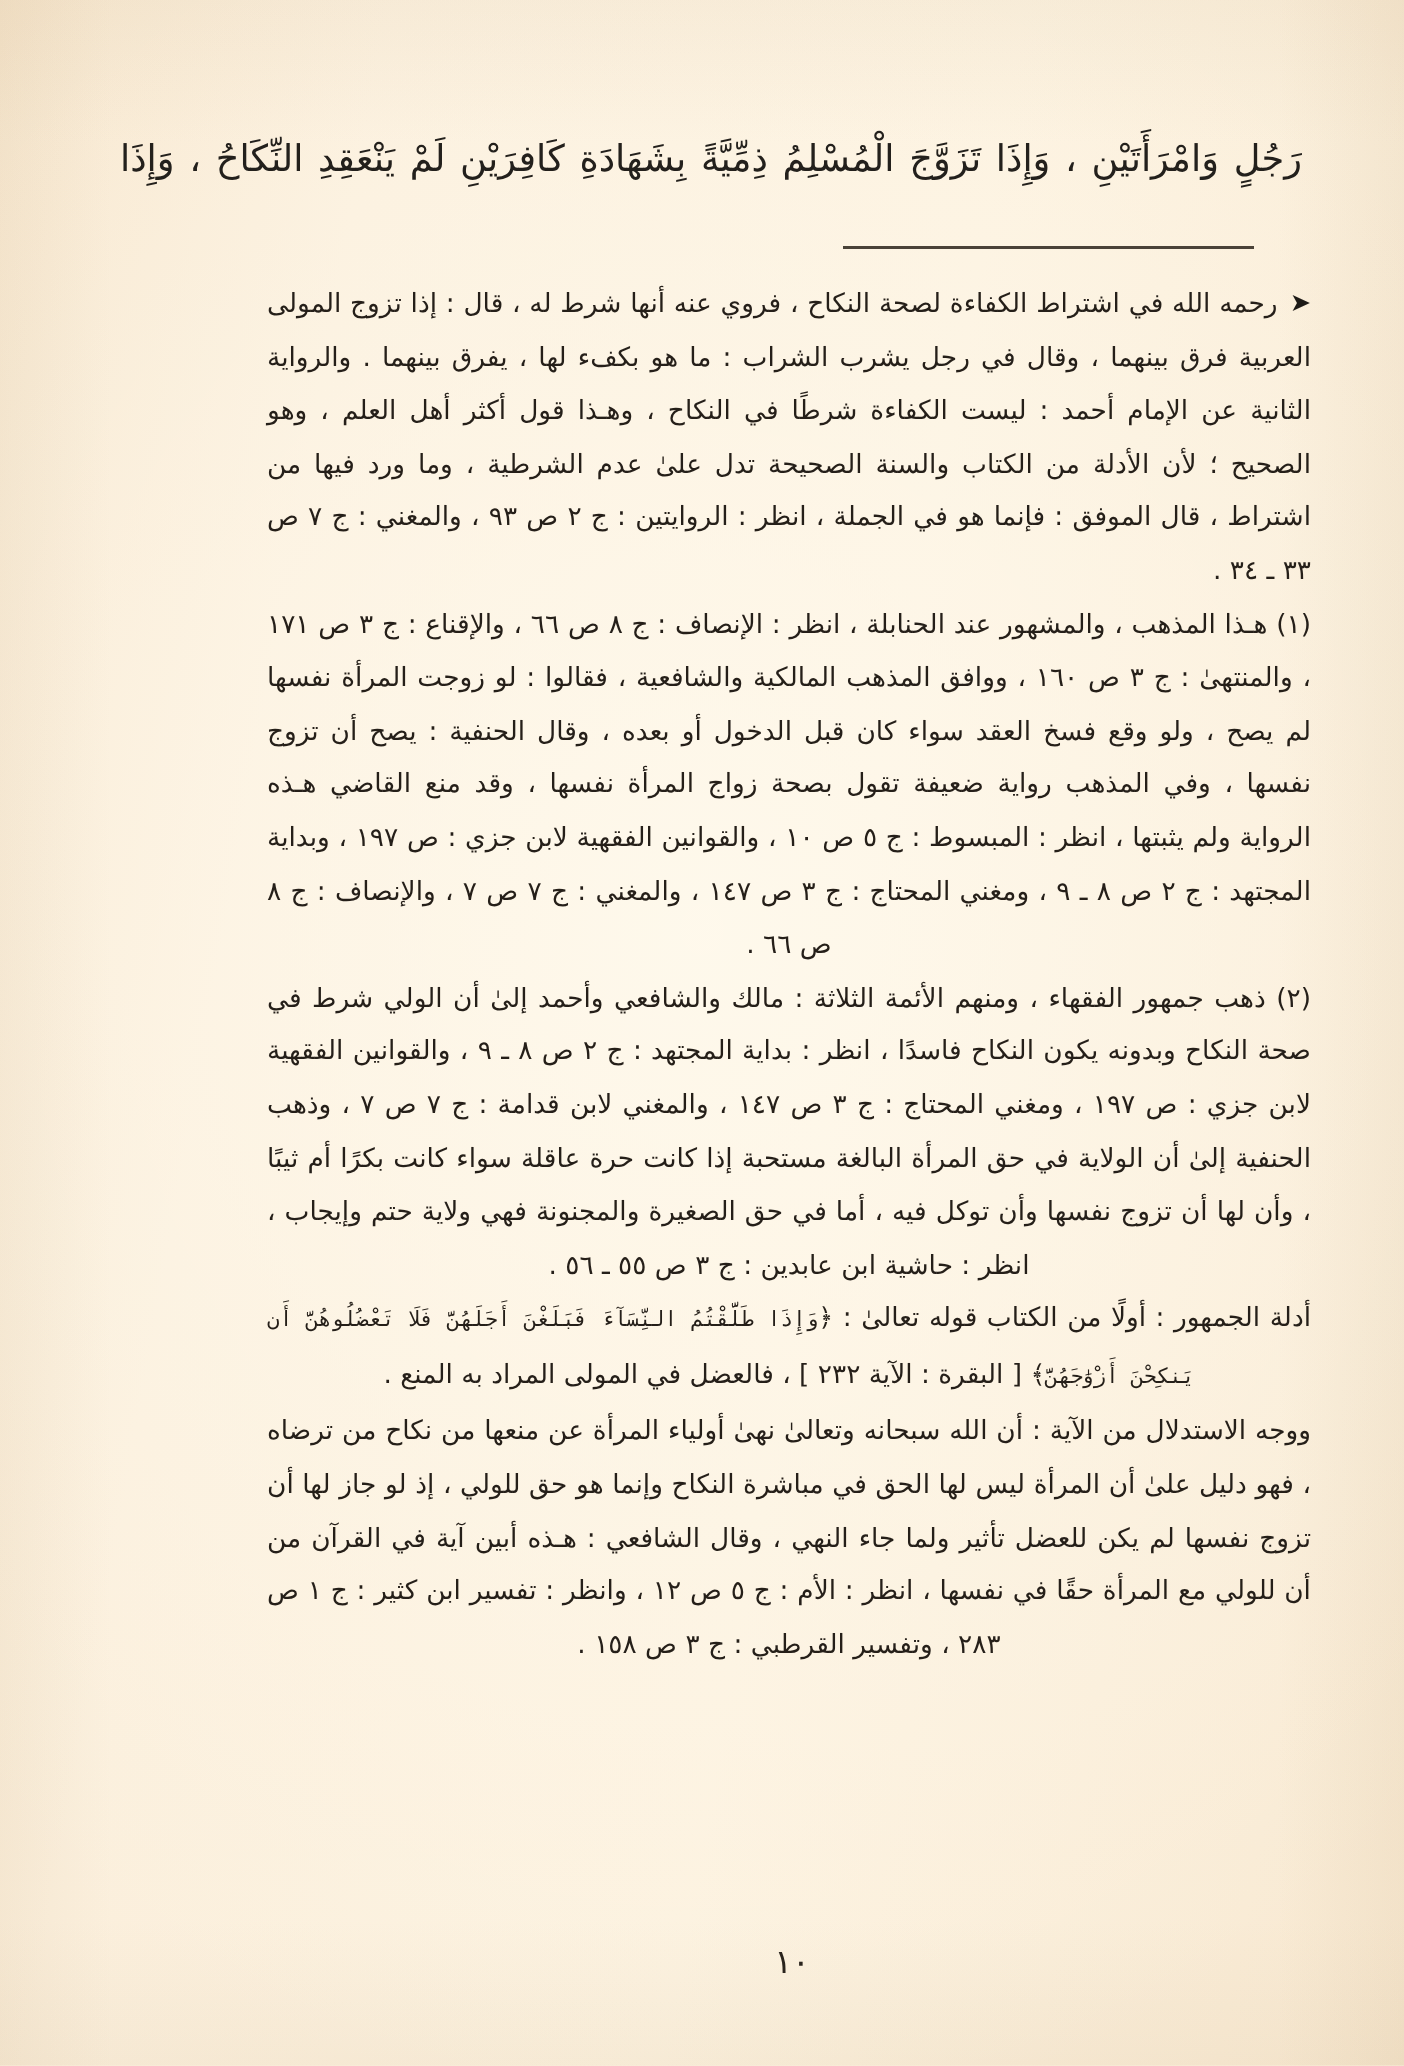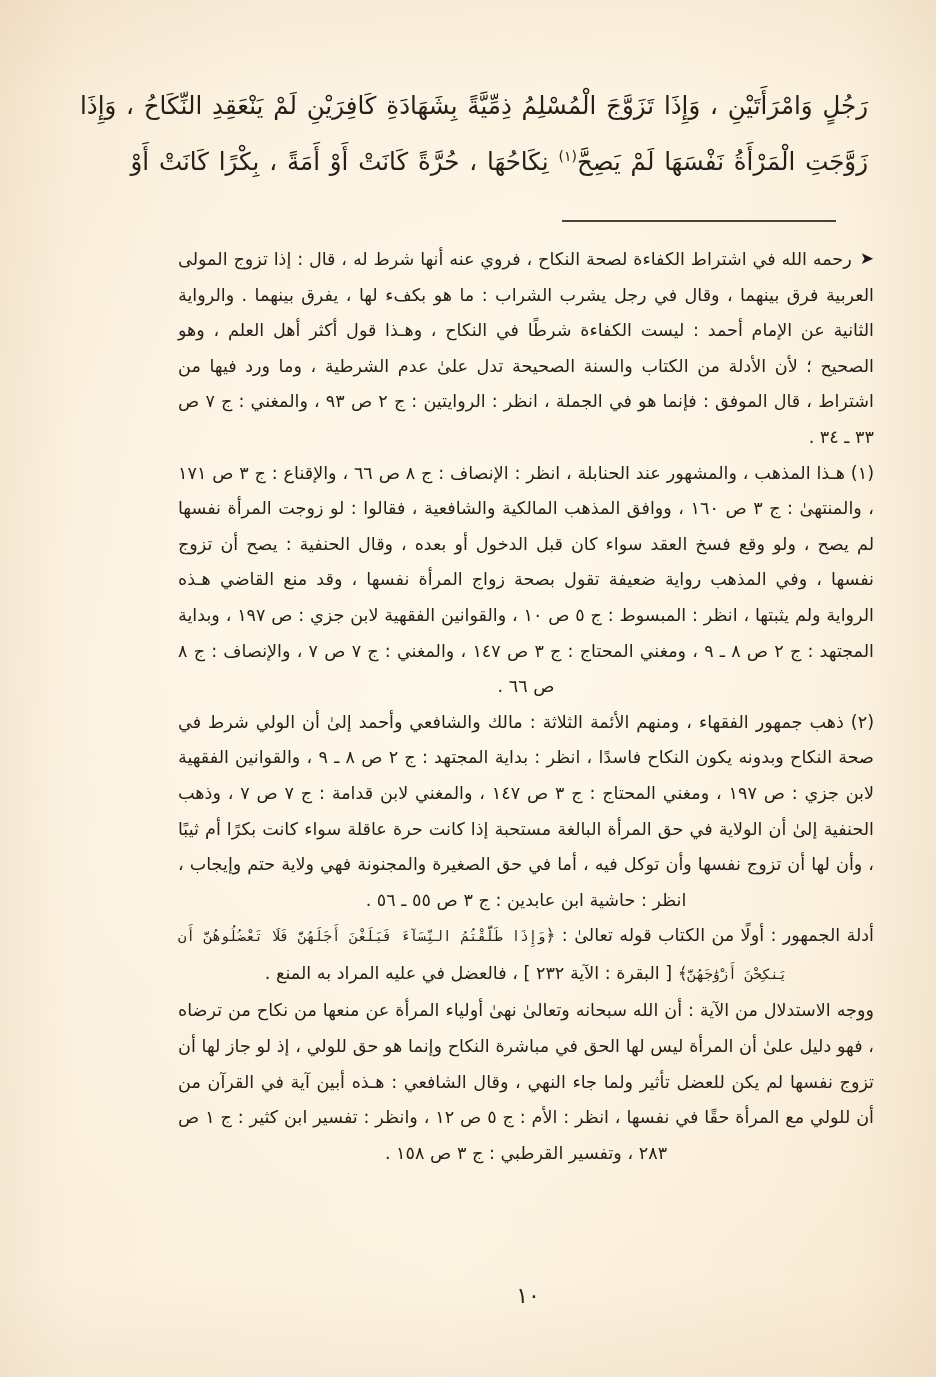--- a/index.html
+++ b/index.html
@@ -156,56 +156,55 @@
     font-size: 14px;
     letter-spacing: 0.1px;
   }
   .qmark { font-size: 17px; }
 
   
   .folio {
     position: absolute;
     left: 0;
     right: 0;
-    bottom: 69px;
+    bottom: 56px;
     text-align: center;
     font-family: "DejaVu Sans", "Liberation Sans", sans-serif;
     font-size: 22px;
     color: #2a241d;
     z-index: 3;
     letter-spacing: 1px;
   }
 </style>
 </head>
 <body>
 
 <div class="paper"></div>
 <div class="watermark"></div>
 <div class="watermark2"></div>
 
 <div class="page">
 
   <div class="matn">
     <span class="ln l1">رَجُلٍ وَامْرَأَتَيْنِ ، وَإِذَا تَزَوَّجَ الْمُسْلِمُ ذِمِّيَّةً بِشَهَادَةِ كَافِرَيْنِ لَمْ يَنْعَقِدِ النِّكَاحُ ، وَإِذَا</span>
-    <span class="ln l2"><span>زَوَّجَتِ الْمَرْأَةُ نَفْسَهَا لَمْ يَصِحَّ</span><sup class="fn">(١)</sup><span> نِكَاحُهَا ، حُرَّةً كَانَتْ أَوْ أَمَةً ، بِكْرًا كَانَتْ أَوْ</span></span>
   </div>
 
   <div class="rule-wrap">
     <div class="rule"></div>
   </div>
 
   <div class="hamish">
 
     <p class="lastright"><span class="arrow-start">➤</span><span>رحمه الله في اشتراط الكفاءة لصحة النكاح ، فروي عنه أنها شرط له ، قال : إذا تزوج المولى العربية فرق بينهما ، وقال في رجل يشرب الشراب : ما هو بكفء لها ، يفرق بينهما . والرواية الثانية عن الإمام أحمد : ليست الكفاءة شرطًا في النكاح ، وهـذا قول أكثر أهل العلم ، وهو الصحيح ؛ لأن الأدلة من الكتاب والسنة الصحيحة تدل علىٰ عدم الشرطية ، وما ورد فيها من اشتراط ، قال الموفق : فإنما هو في الجملة ، انظر : الروايتين : ج ٢ ص ٩٣ ، والمغني : ج ٧ ص ٣٣ ـ ٣٤ .</span></p>
 
     <p class="lastcenter"><span>(١)</span> <span>هـذا المذهب ، والمشهور عند الحنابلة ، انظر : الإنصاف : ج ٨ ص ٦٦ ، والإقناع : ج ٣ ص ١٧١ ، والمنتهىٰ : ج ٣ ص ١٦٠ ، ووافق المذهب المالكية والشافعية ، فقالوا : لو زوجت المرأة نفسها لم يصح ، ولو وقع فسخ العقد سواء كان قبل الدخول أو بعده ، وقال الحنفية : يصح أن تزوج نفسها ، وفي المذهب رواية ضعيفة تقول بصحة زواج المرأة نفسها ، وقد منع القاضي هـذه الرواية ولم يثبتها ، انظر : المبسوط : ج ٥ ص ١٠ ، والقوانين الفقهية لابن جزي : ص ١٩٧ ، وبداية المجتهد : ج ٢ ص ٨ ـ ٩ ، ومغني المحتاج : ج ٣ ص ١٤٧ ، والمغني : ج ٧ ص ٧ ، والإنصاف : ج ٨ ص ٦٦ .</span></p>
 
     <p class="lastcenter"><span>(٢)</span> <span>ذهب جمهور الفقهاء ، ومنهم الأئمة الثلاثة : مالك والشافعي وأحمد إلىٰ أن الولي شرط في صحة النكاح وبدونه يكون النكاح فاسدًا ، انظر : بداية المجتهد : ج ٢ ص ٨ ـ ٩ ، والقوانين الفقهية لابن جزي : ص ١٩٧ ، ومغني المحتاج : ج ٣ ص ١٤٧ ، والمغني لابن قدامة : ج ٧ ص ٧ ، وذهب الحنفية إلىٰ أن الولاية في حق المرأة البالغة مستحبة إذا كانت حرة عاقلة سواء كانت بكرًا أم ثيبًا ، وأن لها أن تزوج نفسها وأن توكل فيه ، أما في حق الصغيرة والمجنونة فهي ولاية حتم وإيجاب ، انظر : حاشية ابن عابدين : ج ٣ ص ٥٥ ـ ٥٦ .</span></p>
 
-    <p class="lastcenter"><span>أدلة الجمهور : أولًا من الكتاب قوله تعالىٰ : </span><span class="qmark">﴿</span><span class="quran">وَإِذَا طَلَّقْتُمُ النِّسَآءَ فَبَلَغْنَ أَجَلَهُنَّ فَلَا تَعْضُلُوهُنَّ أَن يَنكِحْنَ أَزْوَٰجَهُنَّ</span><span class="qmark">﴾</span> <span>[ البقرة : الآية ٢٣٢ ]</span><span> ، فالعضل في عليه المراد به المنع .</span></p>
+    <p class="lastcenter"><span>أدلة الجمهور : أولًا من الكتاب قوله تعالىٰ : </span><span class="qmark">﴿</span><span class="quran">وَإِذَا طَلَّقْتُمُ النِّسَآءَ فَبَلَغْنَ أَجَلَهُنَّ فَلَا تَعْضُلُوهُنَّ أَن يَنكِحْنَ أَزْوَٰجَهُنَّ</span><span class="qmark">﴾</span> <span>[ البقرة : الآية ٢٣٢ ]</span><span> ، فالعضل في المولى المراد به المنع .</span></p>
 
     <p class="lastcenter"><span>ووجه الاستدلال من الآية : أن الله سبحانه وتعالىٰ نهىٰ أولياء المرأة عن منعها من نكاح من ترضاه ، فهو دليل علىٰ أن المرأة ليس لها الحق في مباشرة النكاح وإنما هو حق للولي ، إذ لو جاز لها أن تزوج نفسها لم يكن للعضل تأثير ولما جاء النهي ، وقال الشافعي : هـذه أبين آية في القرآن من أن للولي مع المرأة حقًا في نفسها ، انظر : الأم : ج ٥ ص ١٢ ، وانظر : تفسير ابن كثير : ج ١ ص ٢٨٣ ، وتفسير القرطبي : ج ٣ ص ١٥٨ .</span></p>
 
 
   </div>
 
   <div class="folio">١٠</div>
 </div>
 
 </body></html>

